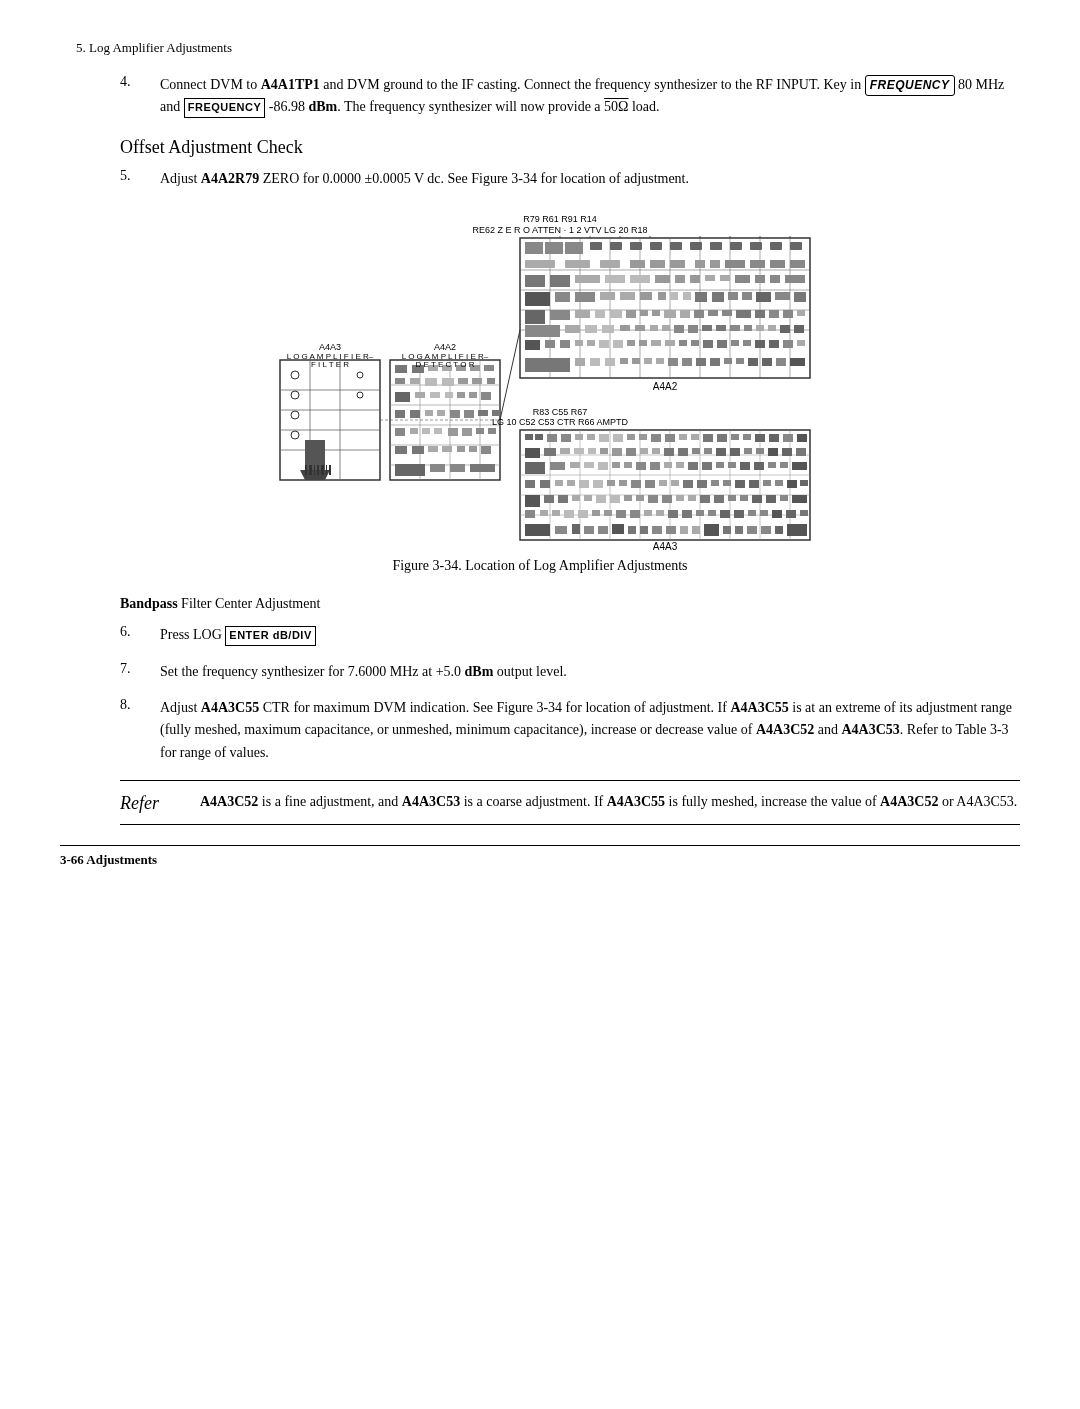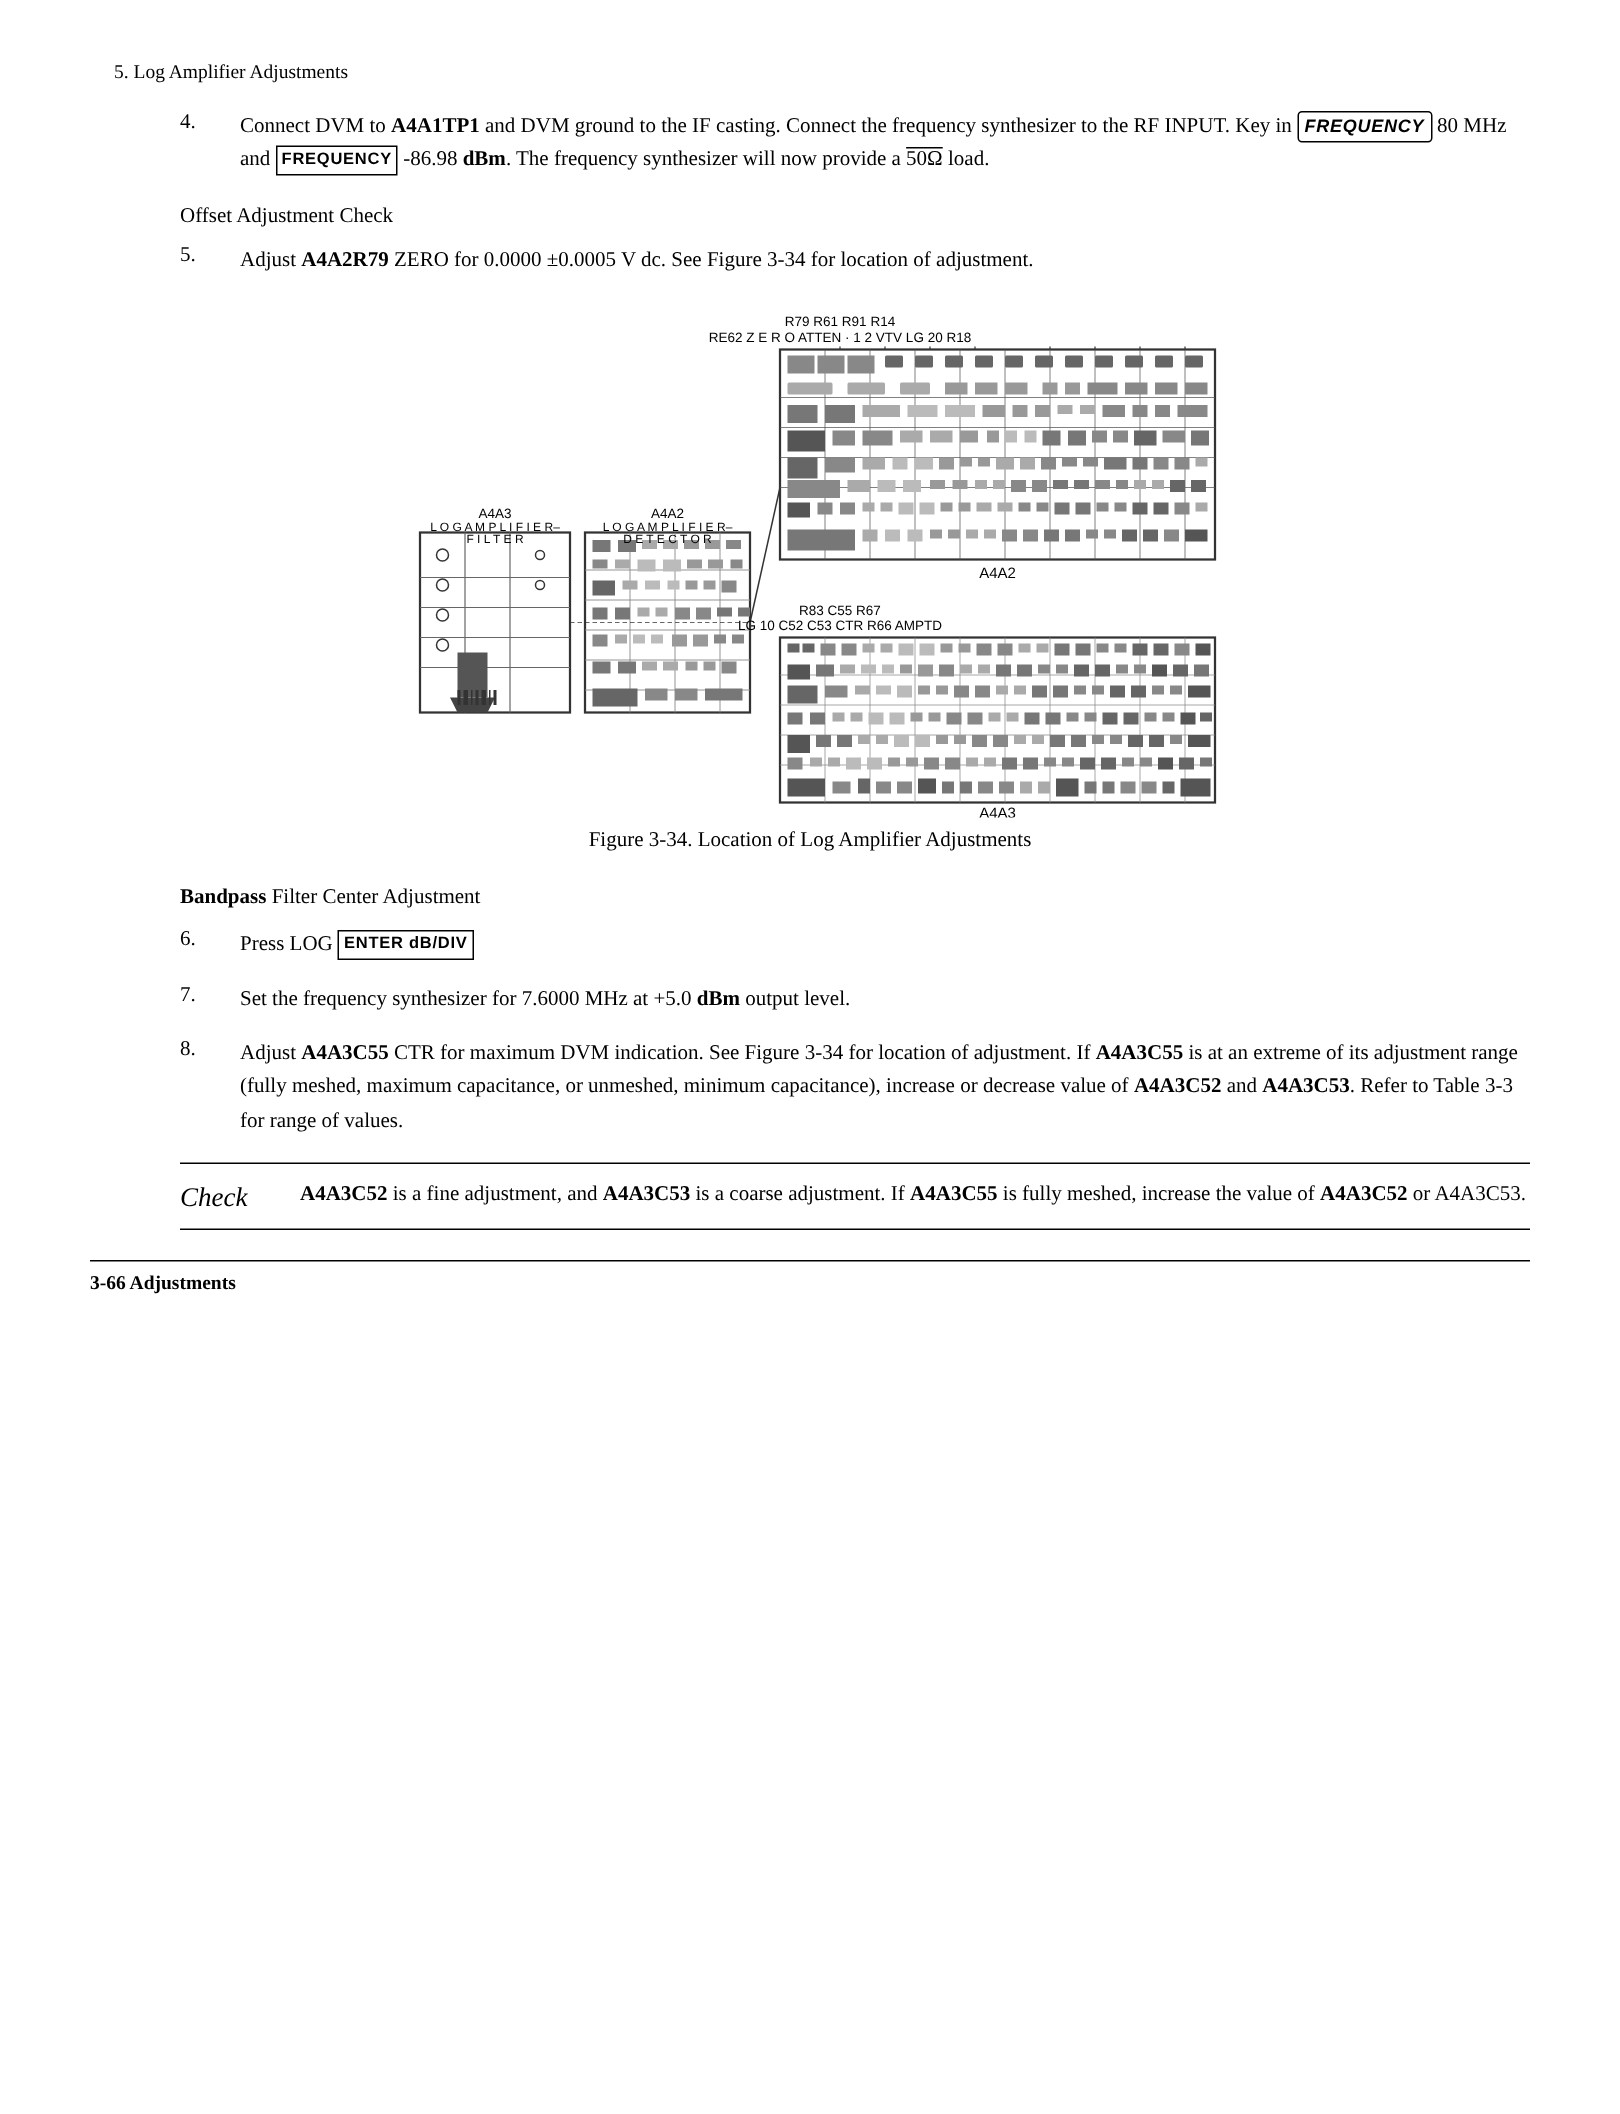--- a/index.html
+++ b/index.html
@@ -60,21 +60,21 @@
       letter-spacing: 0.5px;
       vertical-align: middle;
     }
 
     .overline {
       text-decoration: overline;
     }
 
     .subsection-title {
       margin: 18px 0 10px 0;
-      font-size: 14px;
+      font-size: 18px;
     }
 
     
     .figure-container {
       display: flex;
       justify-content: center;
       margin: 20px 0 8px 0;
     }
 
     .figure-caption {
@@ -634,21 +634,21 @@
       Figure 3-34 for location of adjustment. If <strong>A4A3C55</strong> is at an
       extreme of its adjustment range (fully meshed, maximum
       capacitance, or unmeshed, minimum capacitance), increase or
       decrease value of <strong>A4A3C52</strong> and <strong>A4A3C53</strong>. Refer to Table 3-3 for
       range of values.
     </span>
   </div>
 
   <div class="note-section">
     <div class="note-label">
-      <em>Check</em>
+      <em>Refer</em>
     </div>
     <div class="note-text">
       <strong>A4A3C52</strong> is a fine adjustment, and <strong>A4A3C53</strong> is a coarse adjustment.
       If <strong>A4A3C55</strong> is fully meshed, increase the value of <strong>A4A3C52</strong> or
       A4A3C53.
     </div>
   </div>
 </div>
 
 <div class="footer">

